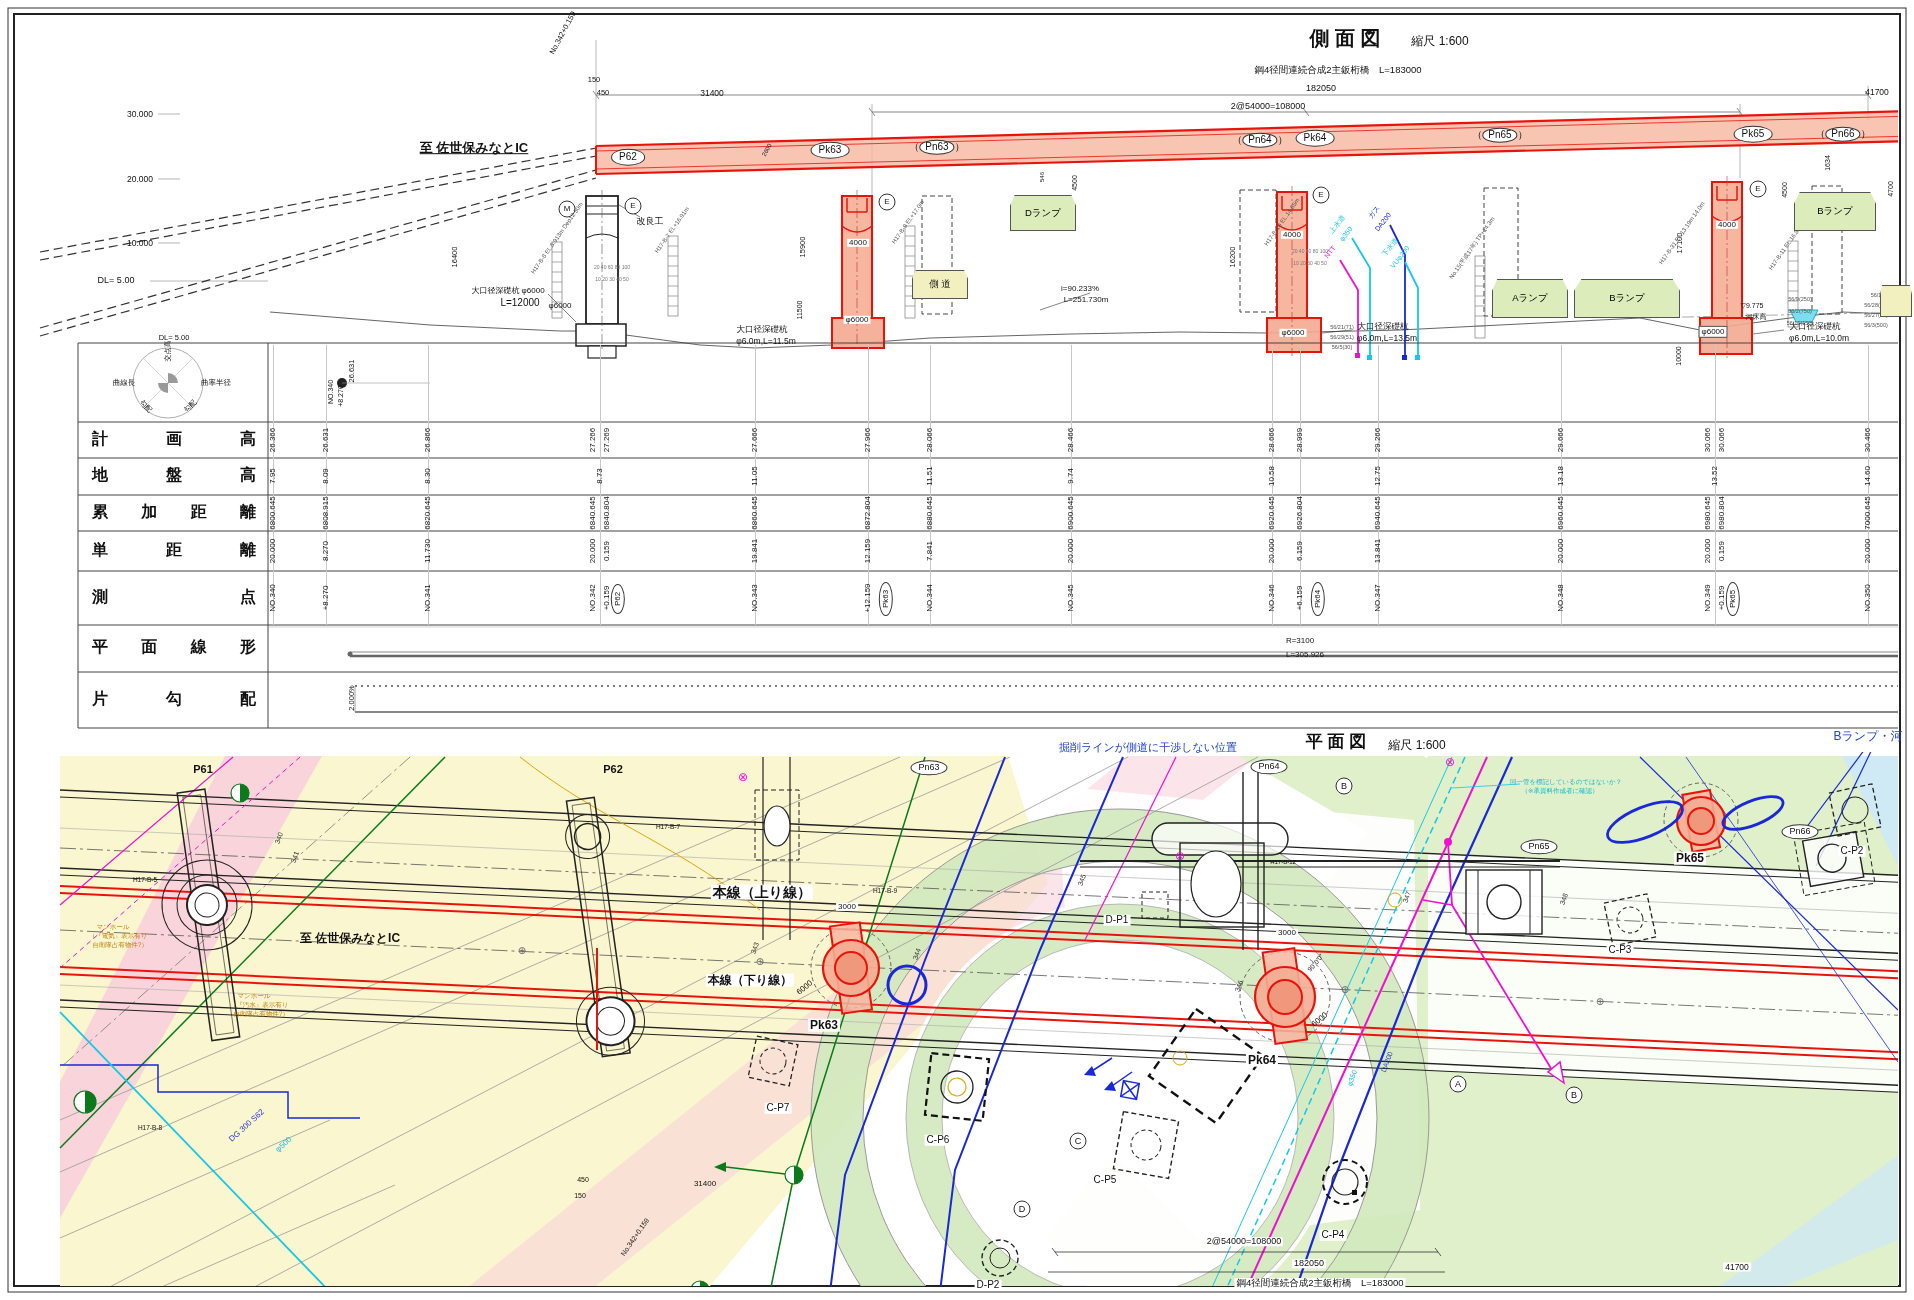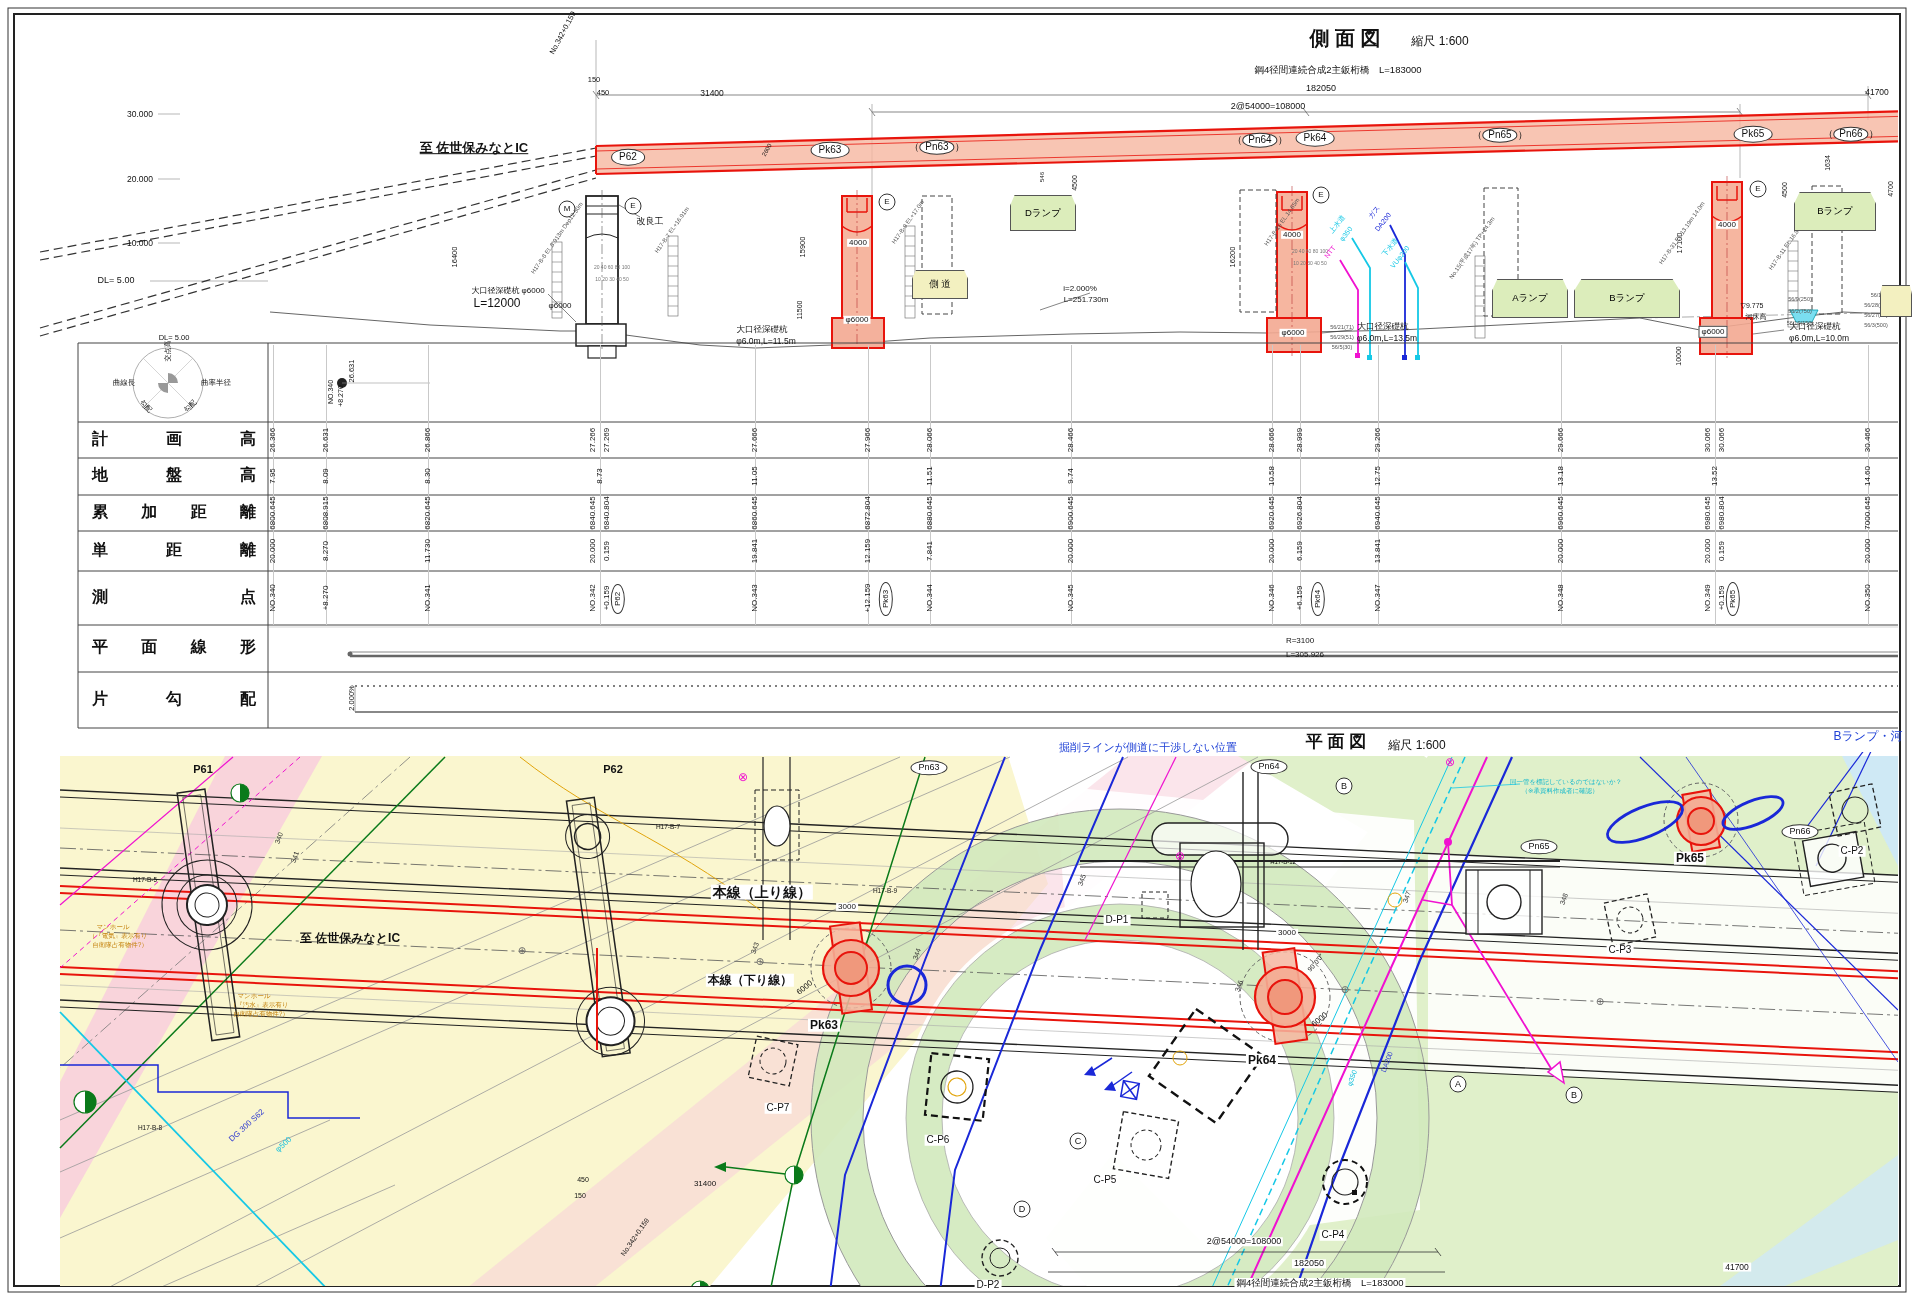--- a/index.html
+++ b/index.html
@@ -433,21 +433,21 @@
       <div class="lbl" style="left: 140px; top: 243px; font-size: 8.5px; transform: translate(-50%, -50%);">10.000</div>
       <div class="lbl" style="left: 116px; top: 281px; font-size: 9px; transform: translate(-50%, -50%);">DL= 5.00</div>
       <div class="lbl" style="left: 174px; top: 338px; font-size: 7.5px; transform: translate(-50%, -50%);">DL= 5.00</div>
       <div class="lbl el" style="left: 628px; top: 157px; font-size: 10px; transform: translate(-50%, -50%);">P62</div>
       <div class="lbl el" style="left: 830px; top: 150px; font-size: 10px; transform: translate(-50%, -50%);">Pk63</div>
       <div class="lbl" style="left: 937px; top: 147px; font-size: 10px; transform: translate(-50%, -50%);">（<span class="el">Pn63</span>）</div>
       <div class="lbl" style="left: 1260px; top: 140px; font-size: 10px; transform: translate(-50%, -50%);">（<span class="el">Pn64</span>）</div>
       <div class="lbl el" style="left: 1315px; top: 138px; font-size: 10px; transform: translate(-50%, -50%);">Pk64</div>
       <div class="lbl" style="left: 1500px; top: 135px; font-size: 10px; transform: translate(-50%, -50%);">（<span class="el">Pn65</span>）</div>
       <div class="lbl el" style="left: 1753px; top: 134px; font-size: 10px; transform: translate(-50%, -50%);">Pk65</div>
-      <div class="lbl" style="left: 1843px; top: 134px; font-size: 10px; transform: translate(-50%, -50%); margin-left: 8px;">（<span class="el">Pn66</span>）</div>
+      <div class="lbl" style="left: 1843px; top: 134px; font-size: 10px; transform: translate(-50%, -50%);">（<span class="el">Pn66</span>）</div>
       <div class="lbl ci" style="left: 567px; top: 209px; font-size: 8px; transform: translate(-50%, -50%);">M</div>
       <div class="lbl ci" style="left: 633px; top: 206px; font-size: 8px; transform: translate(-50%, -50%);">E</div>
       <div class="lbl ci" style="left: 887px; top: 202px; font-size: 8px; transform: translate(-50%, -50%);">E</div>
       <div class="lbl ci" style="left: 1321px; top: 195px; font-size: 8px; transform: translate(-50%, -50%);">E</div>
       <div class="lbl ci" style="left: 1758px; top: 189px; font-size: 8px; transform: translate(-50%, -50%);">E</div>
       <div class="lbl" style="left: 650px; top: 222px; font-size: 9px; transform: translate(-50%, -50%);">改良工</div>
       <div class="lbl" style="left: 455px; top: 257px; font-size: 7.5px; transform: translate(-50%, -50%) rotate(-90deg);">16400</div>
       <div class="lbl" style="left: 803px; top: 247px; font-size: 7.5px; transform: translate(-50%, -50%) rotate(-90deg);">15900</div>
       <div class="lbl" style="left: 1233px; top: 257px; font-size: 7.5px; transform: translate(-50%, -50%) rotate(-90deg);">16200</div>
       <div class="lbl" style="left: 1680px; top: 243px; font-size: 7.5px; transform: translate(-50%, -50%) rotate(-90deg);">17100</div>
@@ -460,28 +460,28 @@
       <div class="lbl" style="left: 1042px; top: 177px; font-size: 6px; transform: translate(-50%, -50%) rotate(-90deg);">546</div>
       <div class="lbl" style="left: 767px; top: 150px; font-size: 6px; transform: translate(-50%, -50%) rotate(-60deg);">2600</div>
       <div class="lbl bgw" style="left: 858px; top: 243px; font-size: 8px; transform: translate(-50%, -50%);">4000</div>
       <div class="lbl bgw" style="left: 1292px; top: 235px; font-size: 8px; transform: translate(-50%, -50%);">4000</div>
       <div class="lbl bgw" style="left: 1727px; top: 225px; font-size: 8px; transform: translate(-50%, -50%);">4000</div>
       <div class="lbl" style="left: 560px; top: 306px; font-size: 8px; transform: translate(-50%, -50%);">φ6000</div>
       <div class="lbl bgw" style="left: 857px; top: 320px; font-size: 8px; transform: translate(-50%, -50%);">φ6000</div>
       <div class="lbl bgw" style="left: 1293px; top: 333px; font-size: 8px; transform: translate(-50%, -50%);">φ6000</div>
       <div class="lbl box" style="left: 1713px; top: 332px; font-size: 8px; transform: translate(-50%, -50%);">φ6000</div>
       <div class="lbl" style="left: 508px; top: 291px; font-size: 8px; transform: translate(-50%, -50%);">大口径深礎杭 φ6000</div>
-      <div class="lbl" style="left: 497px; top: 303px; font-size: 12px; transform: translate(-50%, -50%);">L=12000</div>
+      <div class="lbl" style="left: 520px; top: 303px; font-size: 10px; transform: translate(-50%, -50%);">L=12000</div>
       <div class="lbl" style="left: 762px; top: 329px; font-size: 8.5px; transform: translate(-50%, -50%);">大口径深礎杭</div>
       <div class="lbl" style="left: 766px; top: 341px; font-size: 8.5px; transform: translate(-50%, -50%);">φ6.0m,L=11.5m</div>
       <div class="lbl" style="left: 1383px; top: 326px; font-size: 8.5px; transform: translate(-50%, -50%);">大口径深礎杭</div>
       <div class="lbl" style="left: 1387px; top: 338px; font-size: 8.5px; transform: translate(-50%, -50%);">φ6.0m,L=13.5m</div>
       <div class="lbl" style="left: 1815px; top: 326px; font-size: 8.5px; transform: translate(-50%, -50%);">大口径深礎杭</div>
       <div class="lbl" style="left: 1819px; top: 338px; font-size: 8.5px; transform: translate(-50%, -50%);">φ6.0m,L=10.0m</div>
-      <div class="lbl" style="left: 1080px; top: 289px; font-size: 8px; transform: translate(-50%, -50%);">i=2.000%</div>
+      <div class="lbl" style="left: 1080px; top: 289px; font-size: 8px; transform: translate(-50%, -50%);">i=90.233%</div>
       <div class="lbl" style="left: 1086px; top: 300px; font-size: 8px; transform: translate(-50%, -50%);">L=251.730m</div>
       <div class="lbl" style="left: 557px; top: 238px; font-size: 6px; color: rgb(85, 85, 85); transform: translate(-50%, -50%) rotate(-55deg);">H17-B-8 EL.8.913m Dep12.50m</div>
       <div class="lbl" style="left: 672px; top: 230px; font-size: 6px; color: rgb(85, 85, 85); transform: translate(-50%, -50%) rotate(-55deg);">H17-B-7 EL+16.91m</div>
       <div class="lbl" style="left: 908px; top: 222px; font-size: 6px; color: rgb(85, 85, 85); transform: translate(-50%, -50%) rotate(-55deg);">H17-B-9 EL+17.0m</div>
       <div class="lbl" style="left: 1282px; top: 222px; font-size: 6px; color: rgb(85, 85, 85); transform: translate(-50%, -50%) rotate(-55deg);">H17-B-10 EL.14.65m</div>
       <div class="lbl" style="left: 1472px; top: 248px; font-size: 6px; color: rgb(85, 85, 85); transform: translate(-50%, -50%) rotate(-55deg);">No.15(平成17年) TP+14.3m</div>
       <div class="lbl" style="left: 1682px; top: 233px; font-size: 6px; color: rgb(85, 85, 85); transform: translate(-50%, -50%) rotate(-55deg);">H17-B-31 EL.13.19m 14.0m</div>
       <div class="lbl" style="left: 1797px; top: 231px; font-size: 6px; color: rgb(85, 85, 85); transform: translate(-50%, -50%) rotate(-55deg);">H17-B-11 EL.16.854m Dep.17.00m</div>
       <div class="lbl" style="left: 612px; top: 268px; font-size: 5px; color: rgb(119, 119, 119); transform: translate(-50%, -50%);">20 40 60 80 100</div>
       <div class="lbl" style="left: 612px; top: 280px; font-size: 5px; color: rgb(119, 119, 119); transform: translate(-50%, -50%);">10 20 30 40 50</div>

